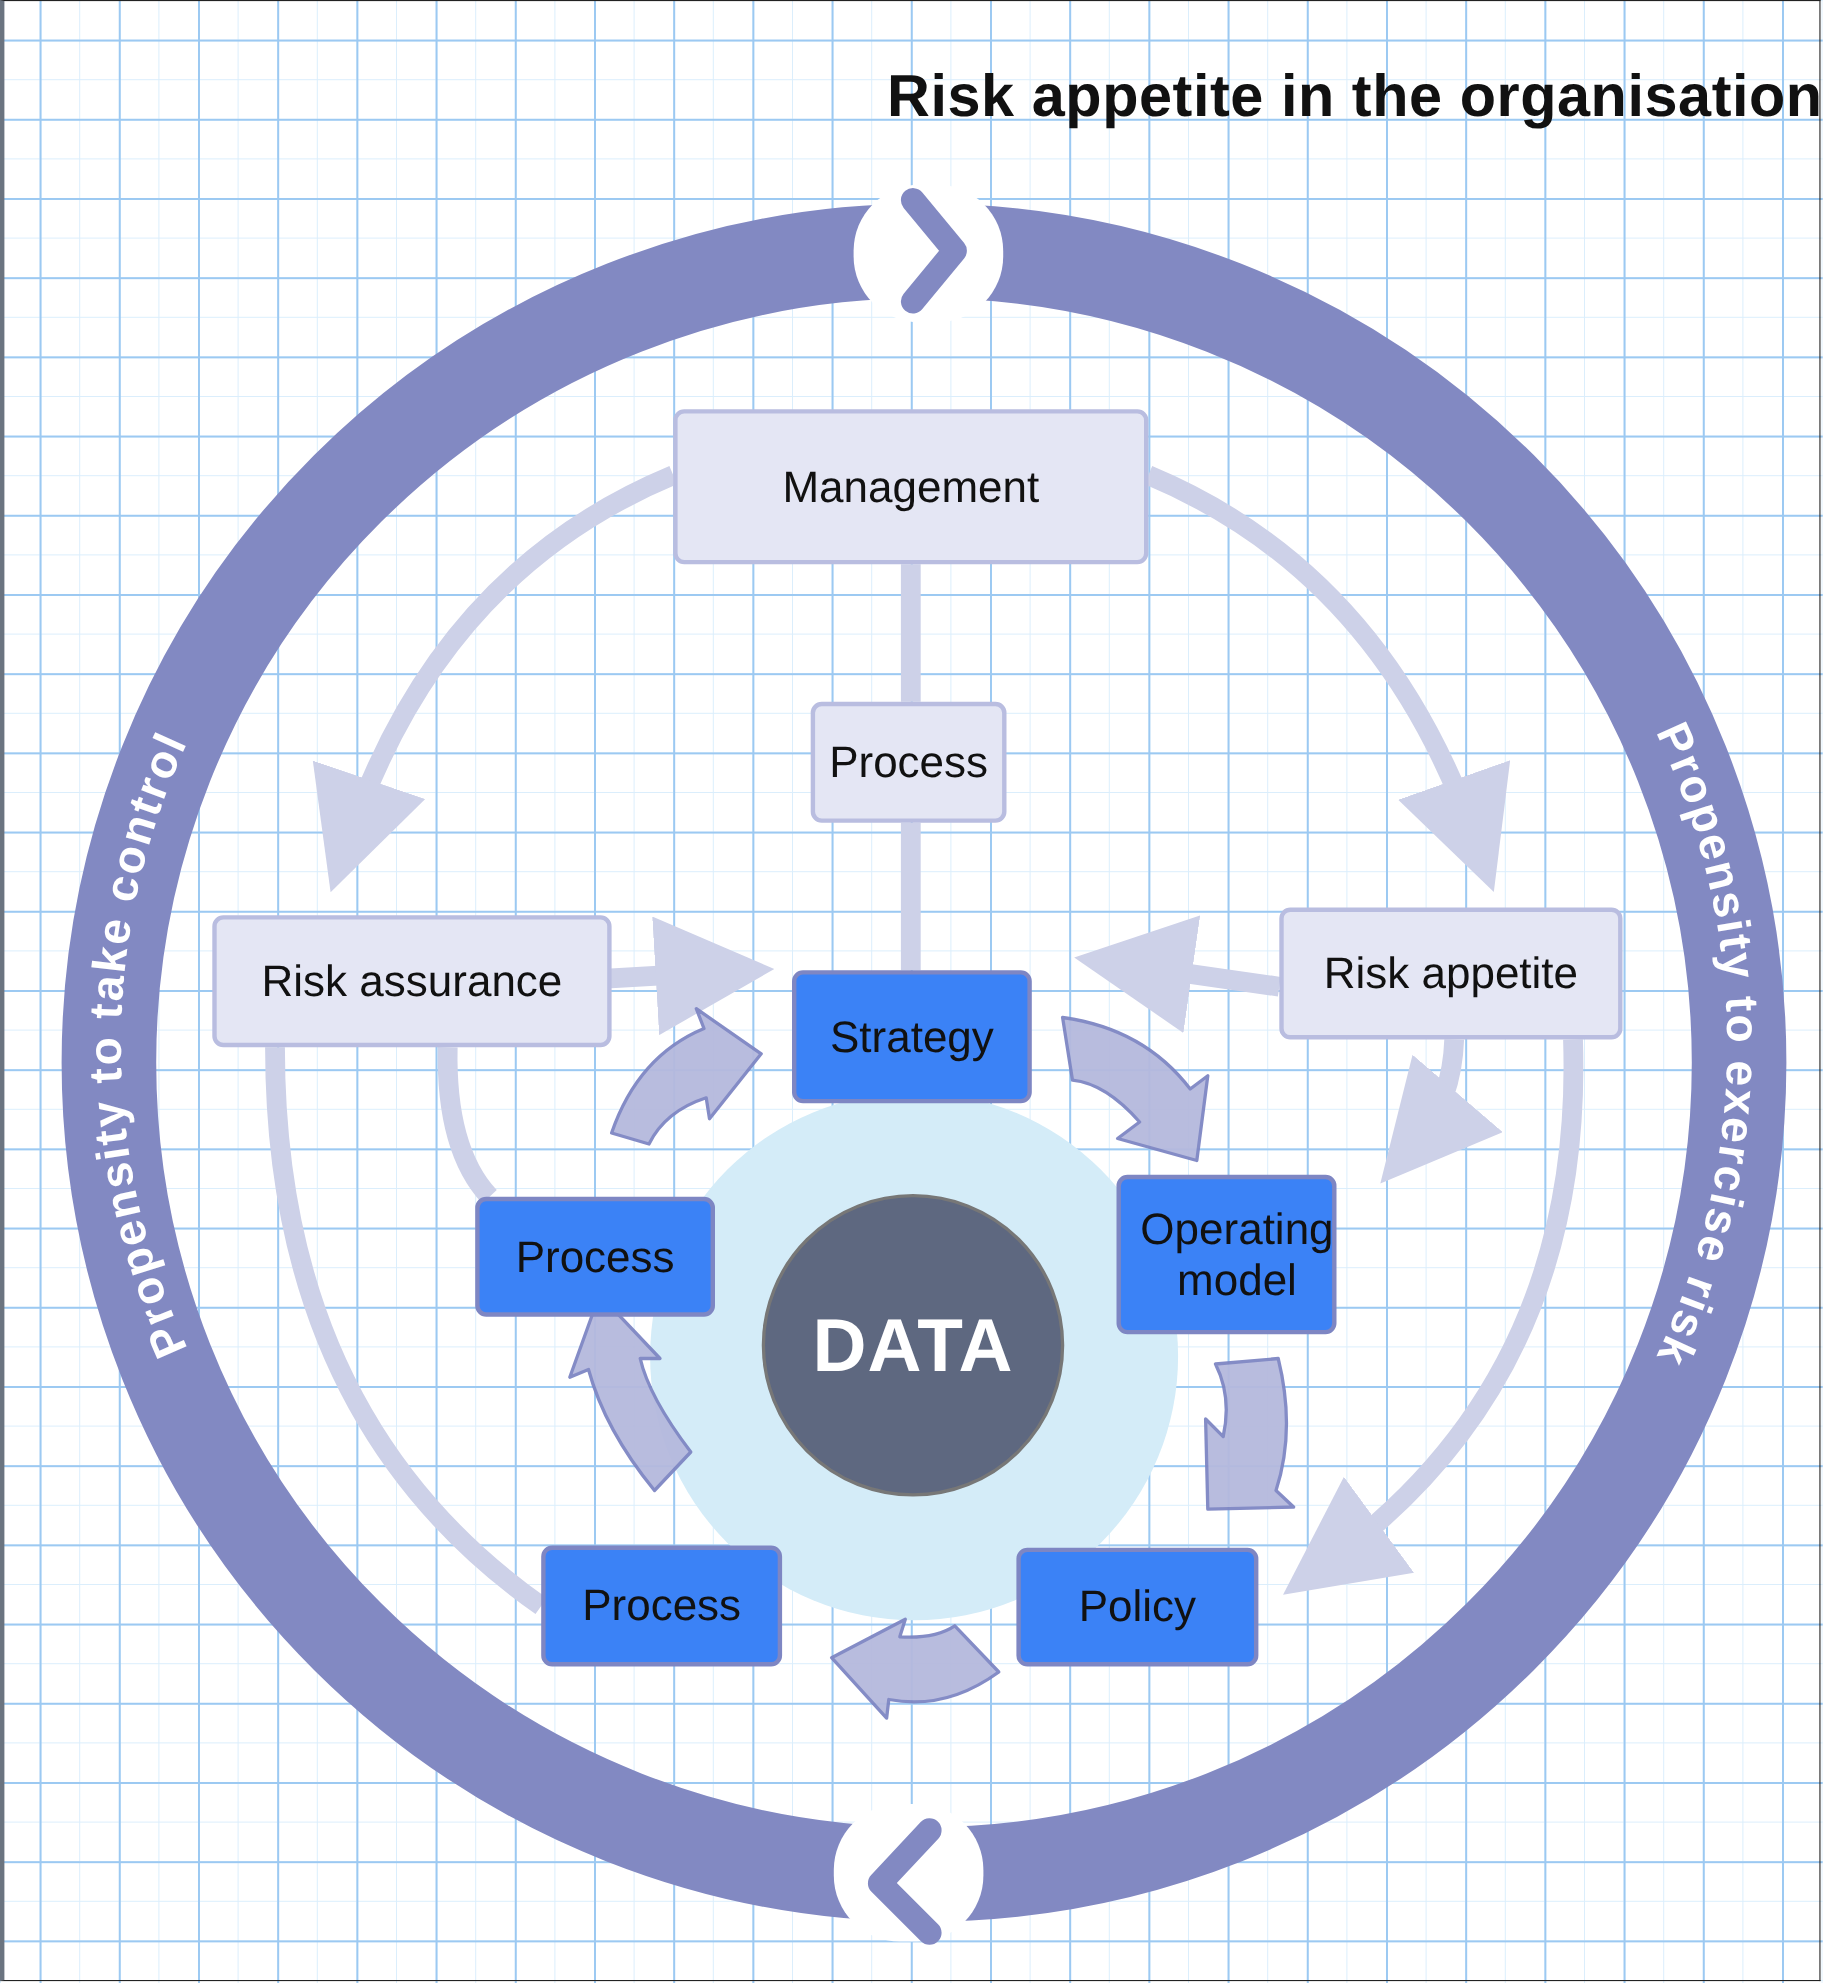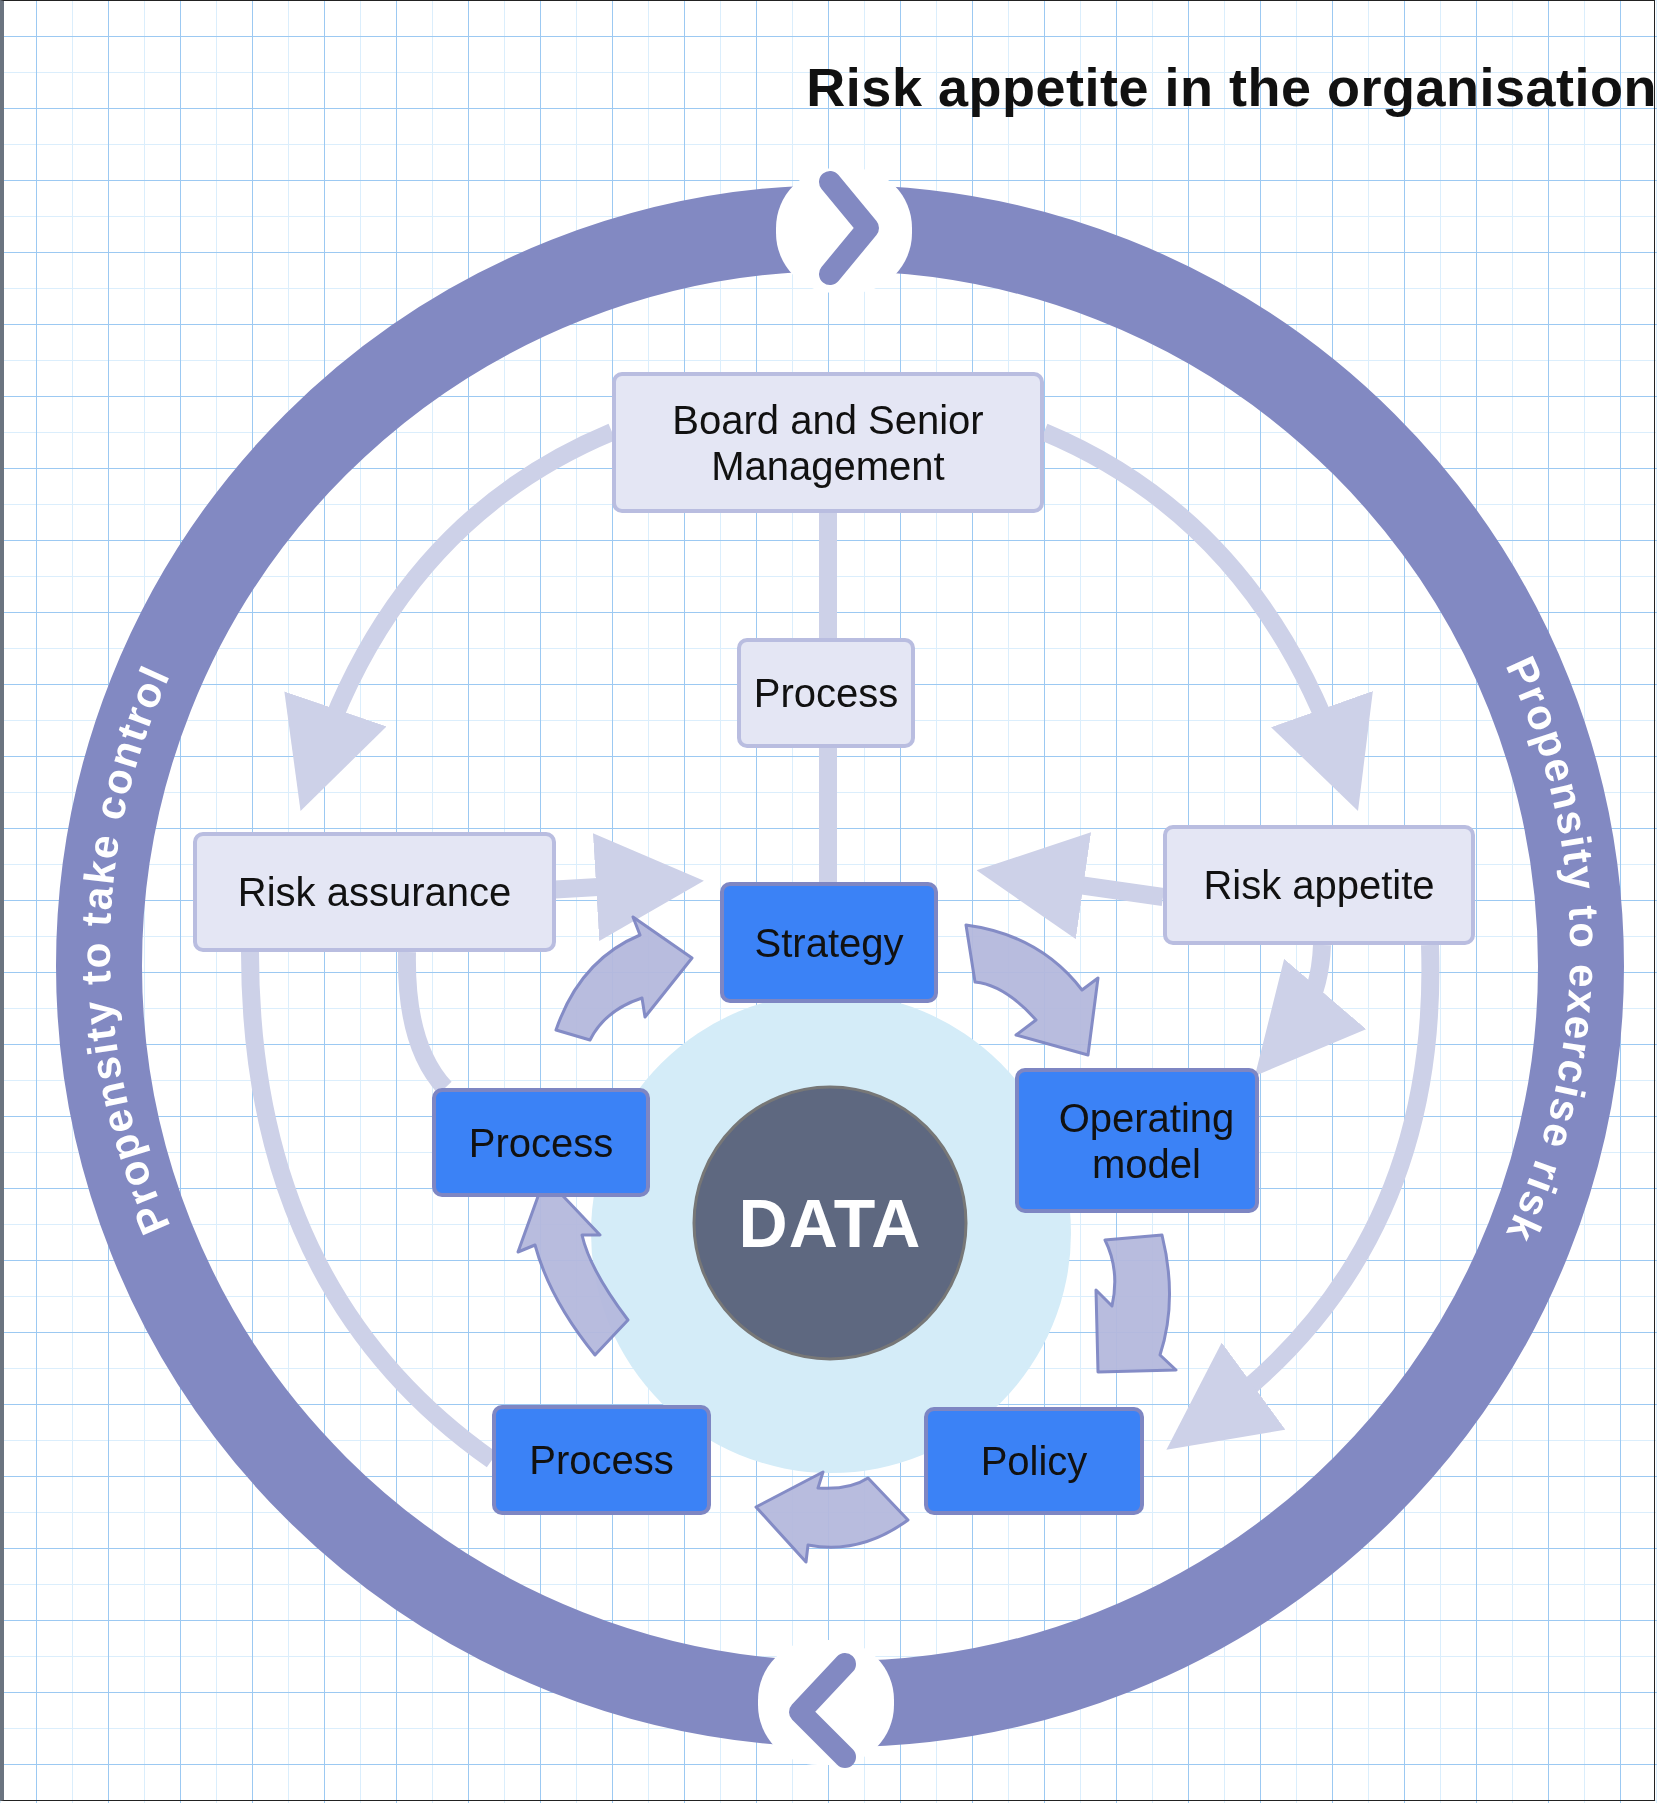--- a/index.html
+++ b/index.html
@@ -80,42 +80,41 @@
 
   <circle cx="830" cy="1223" r="136" fill="#5e6880" stroke="#777" stroke-width="3"></circle>
 </svg>
 
 <div class="frame"></div>
 
 <div class="title">Risk appetite in the organisation</div>
 
 <div class="box light" style="left:612px;top:372px;width:432px;height:141px;">
   <div>
-    <div>Board and Senior</div>
     <div>Management</div>
   </div>
 </div>
 
 <div class="box light" style="left:737px;top:638px;width:178px;height:110px;">
   <span>Process</span>
 </div>
 
 <div class="box light" style="left:193px;top:832px;width:363px;height:120px;">
   <span>Risk assurance</span>
 </div>
 
 <div class="box light" style="left:1163px;top:825px;width:312px;height:120px;">
   <span>Risk appetite</span>
 </div>
 
 <div class="box dark" style="left:720px;top:882px;width:218px;height:121px;">
   <span>Strategy</span>
 </div>
 
-<div class="box dark" style="left:1015px;top:1068px;width:244px;height:145px;padding-left:19px;">
+<div class="box dark" style="left:1015px;top:1068px;width:200px;height:145px;padding-left:19px;">
   <div>
     <div>Operating</div>
     <div>model</div>
   </div>
 </div>
 
 <div class="box dark" style="left:432px;top:1088px;width:218px;height:109px;">
   <span>Process</span>
 </div>
 

